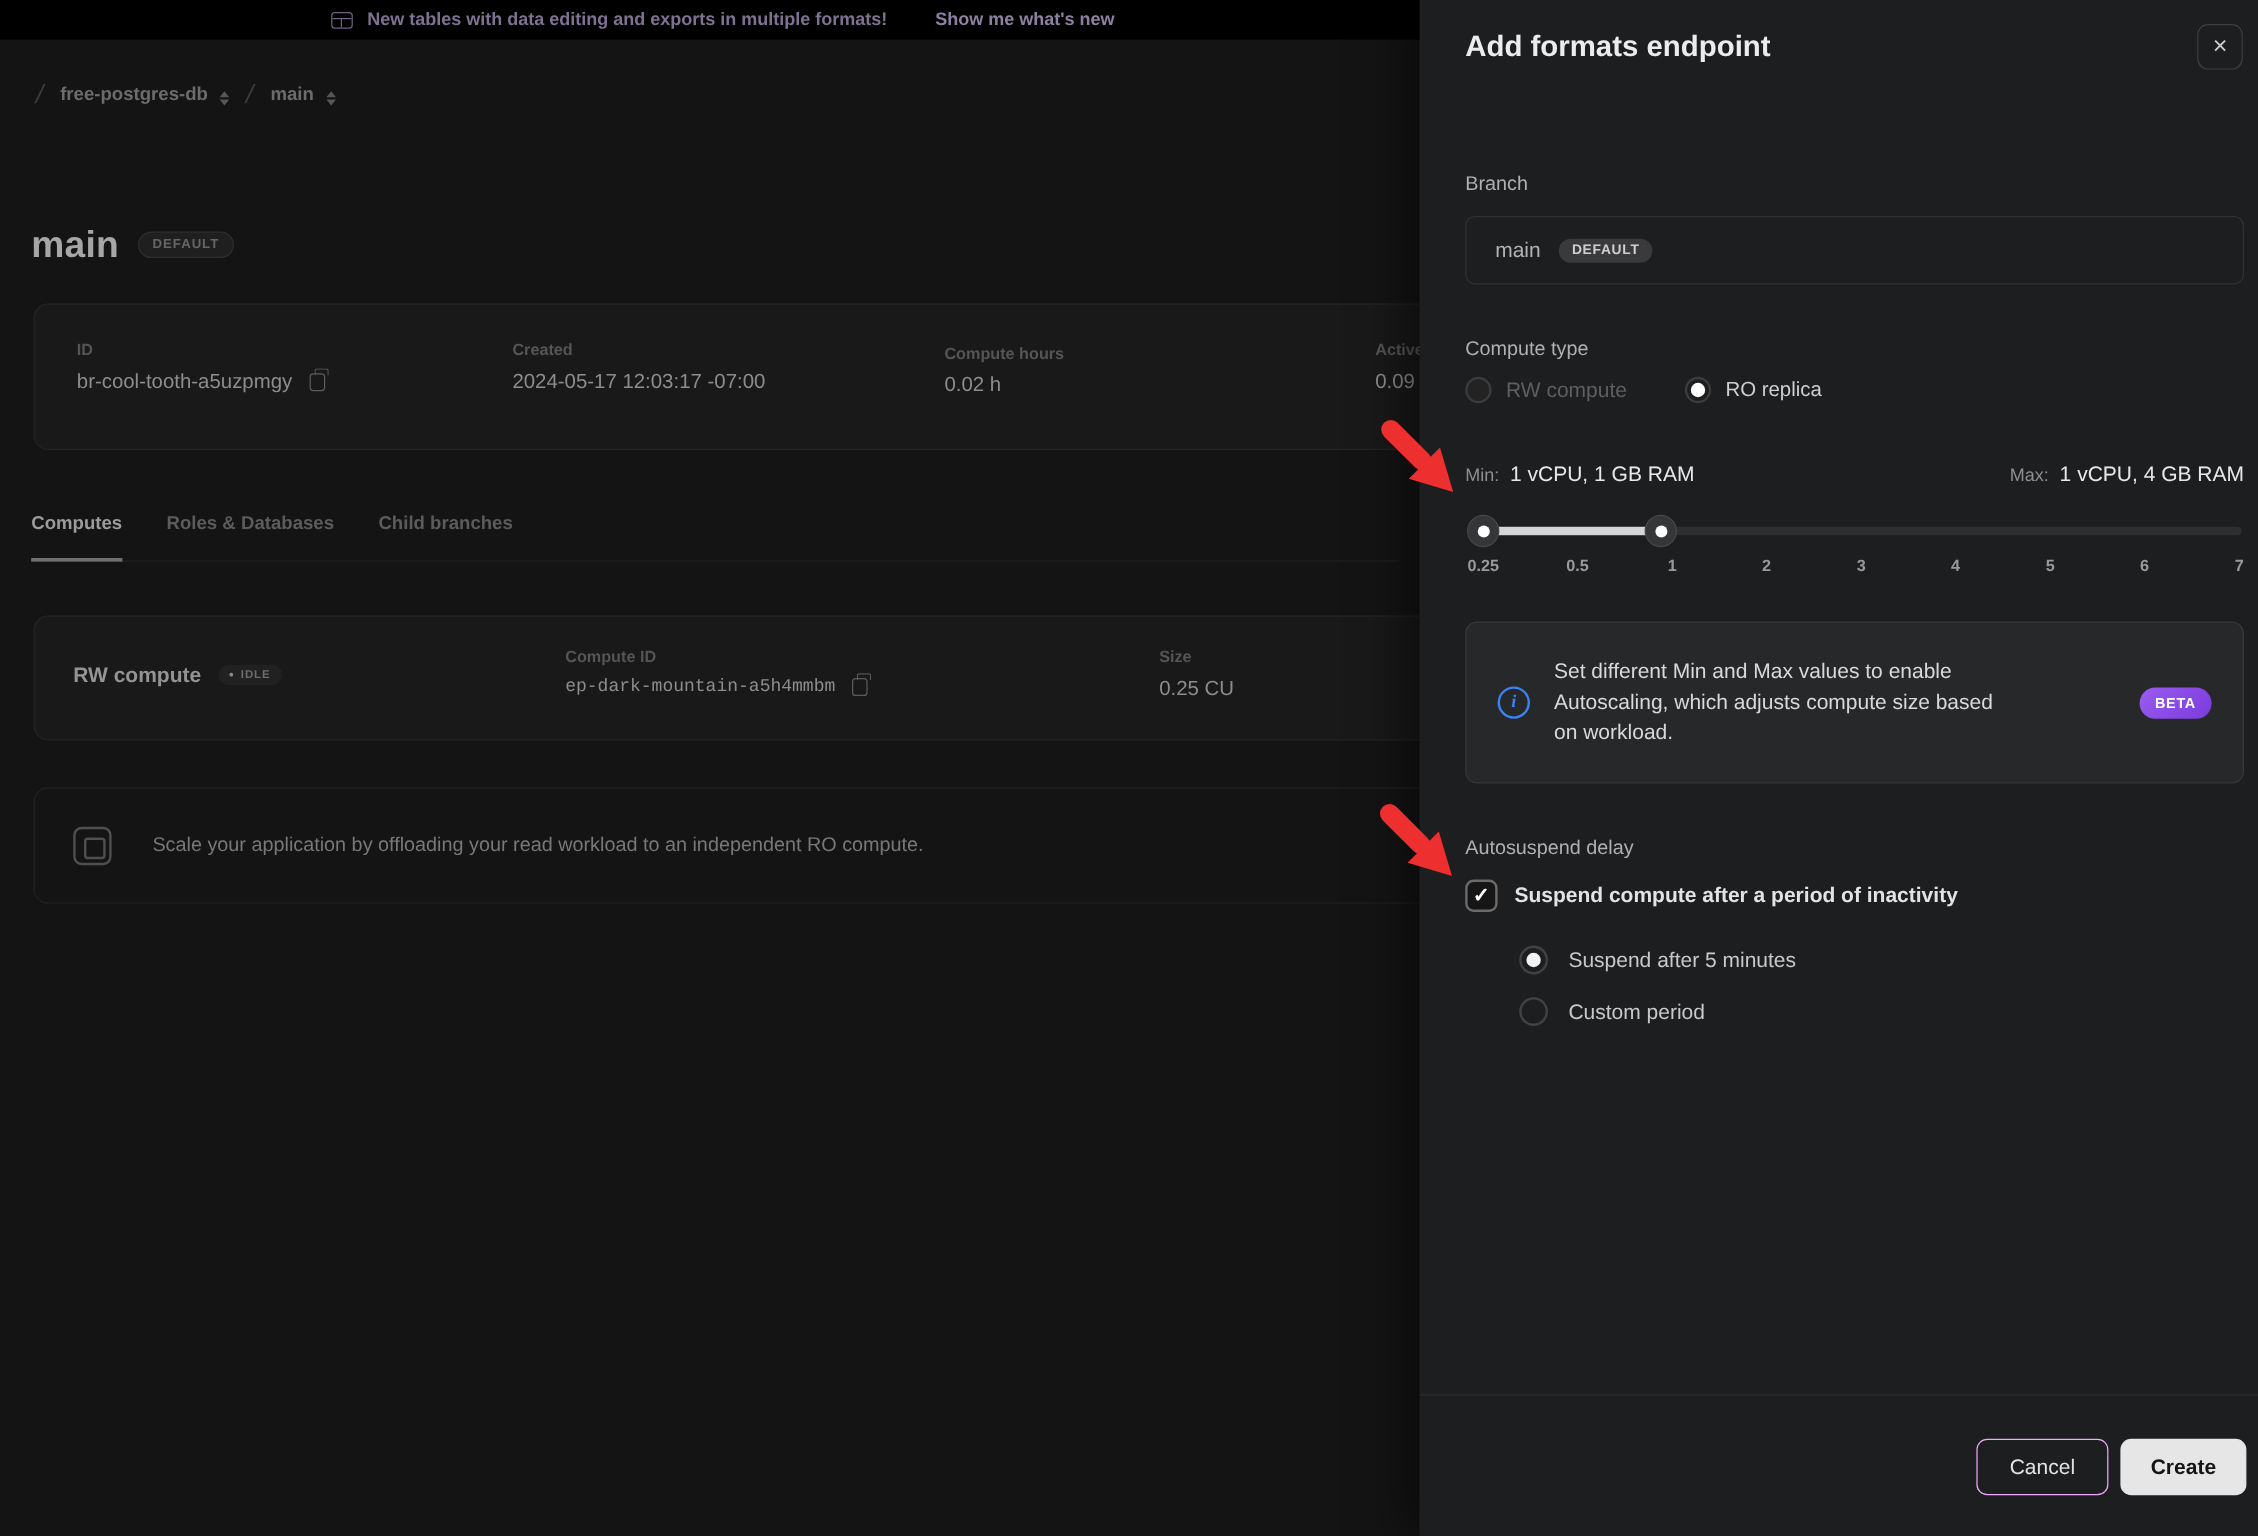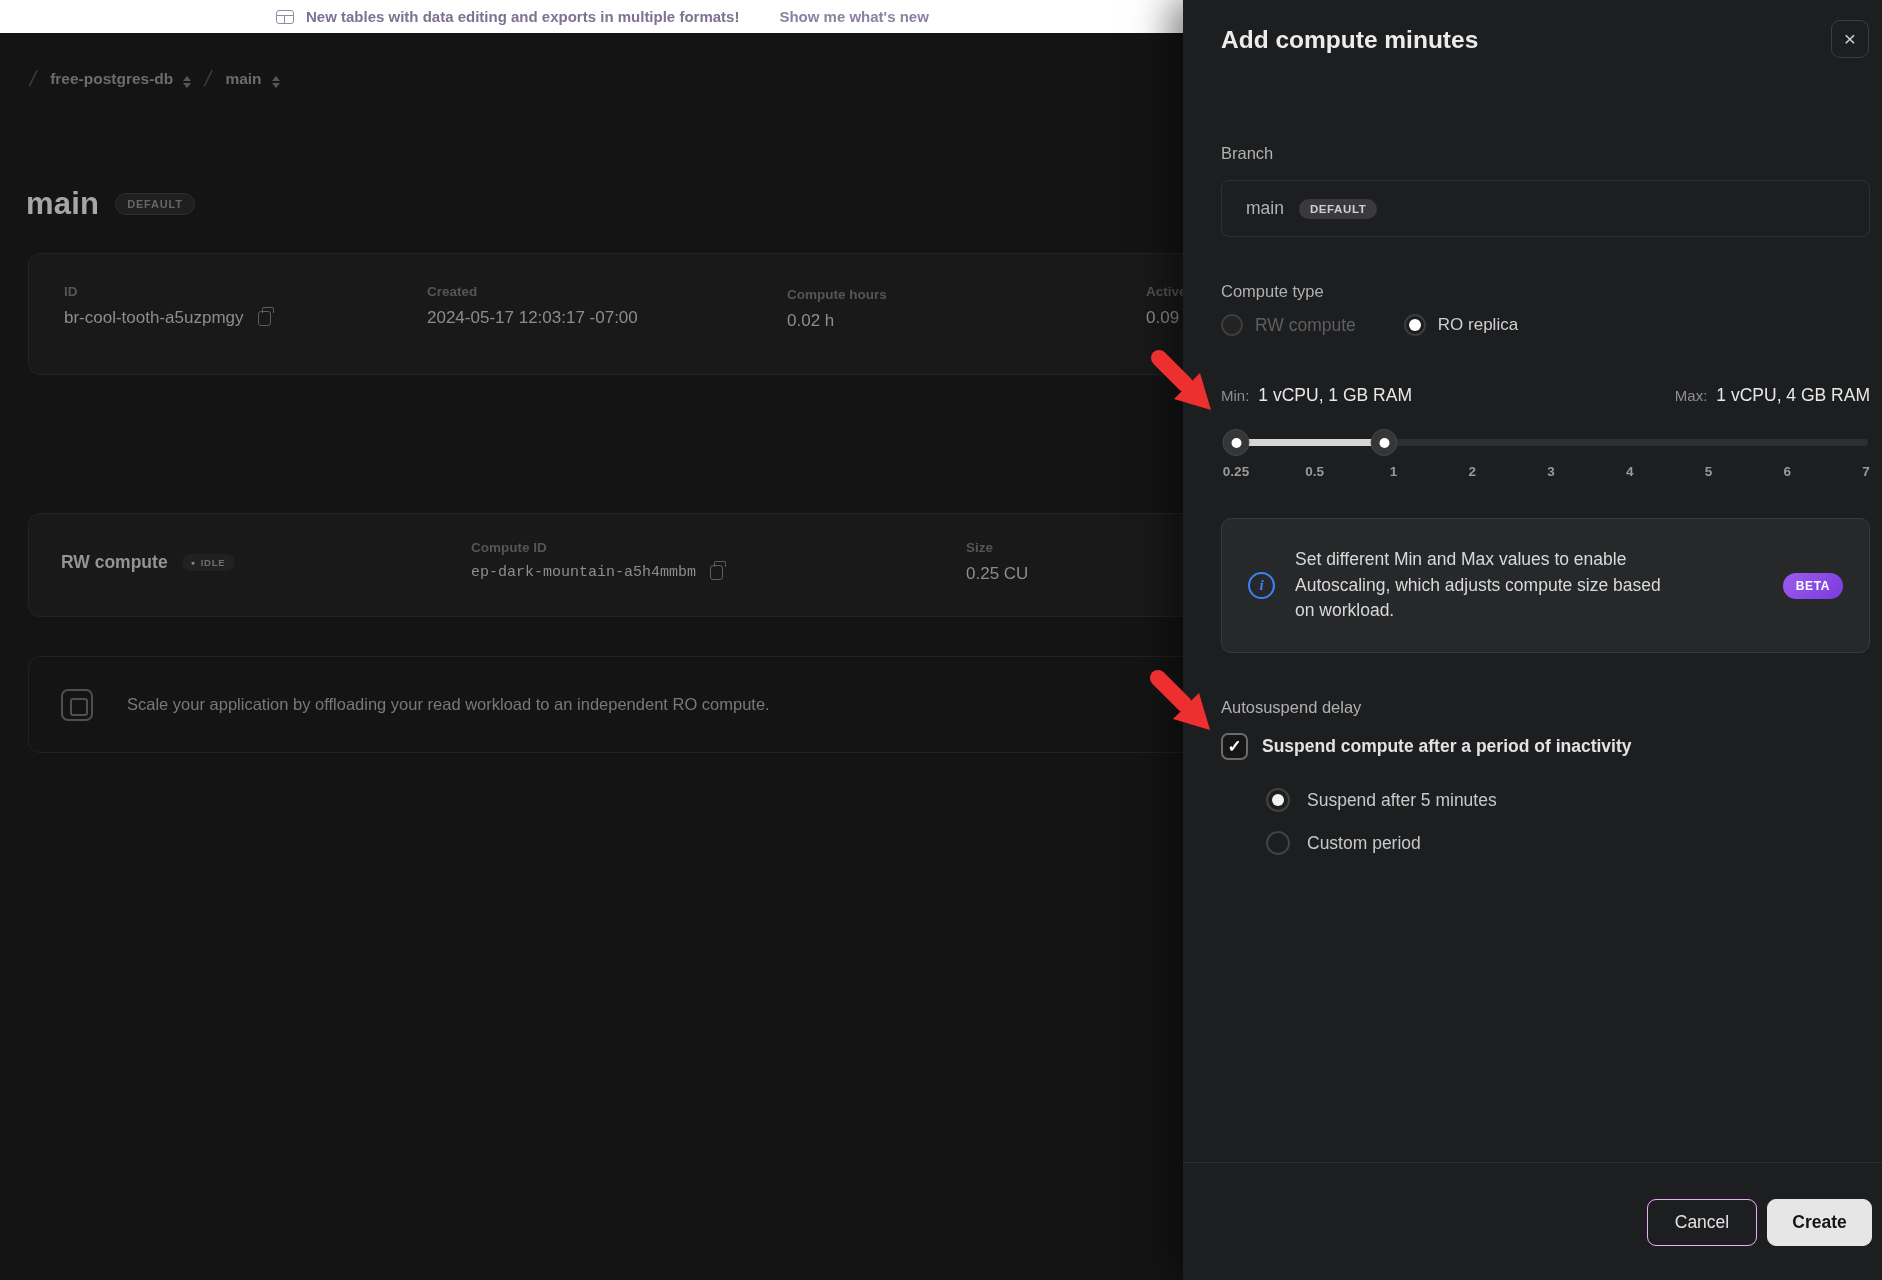--- a/index.html
+++ b/index.html
@@ -2,21 +2,21 @@
 <html><head>
 <meta charset="utf-8">
 <style>
   * { margin:0; padding:0; box-sizing:border-box; }
   html,body { background:#000; }
   .screen {
     position:relative; width:1882px; height:1280px; overflow:hidden;
     background:#141414; font-family:"Liberation Sans", sans-serif;
   }
   
-  .banner { position:absolute; left:0; top:0; width:1882px; height:33px; background:#ffffff; z-index:1; }
+  .banner { position:absolute; left:0; top:0; width:1882px; height:33px; background:#000000; z-index:1; }
   .banner-inner { position:absolute; left:276px; top:0; height:33px; display:flex; align-items:center; gap:12px; }
   .banner-icon { width:18px; height:14px; border:1.5px solid #84759a; border-radius:3px; position:relative; opacity:.85; }
   .banner-icon::before { content:""; position:absolute; left:0; right:0; top:4px; border-top:1.5px solid #84759a; }
   .banner-icon::after { content:""; position:absolute; top:4px; bottom:0; left:7px; border-left:1.5px solid #84759a; }
   .banner-msg { color:#7e7191; font-size:15px; font-weight:600; }
   .banner-cta { color:#8d80a1; font-size:15px; font-weight:700; margin-left:28px; cursor:pointer; }
   
   .breadcrumb { position:absolute; left:30px; top:66px; display:flex; align-items:center; gap:14px; z-index:1; }
   .crumb-slash { color:#3c3c3c; font-size:22px; font-weight:300; transform:skewX(-12deg); }
   .crumb { display:flex; align-items:flex-end; gap:10px; color:#6c6c6c; font-size:15.5px; font-weight:600; cursor:pointer; }
@@ -166,20 +166,25 @@
     <div class="col" style="left:758px; top:33px;">
       <div class="lbl">Compute hours</div>
       <div class="val">0.02 h</div>
     </div>
     <div class="col" style="left:1117px; top:30px;">
       <div class="lbl">Active time</div>
       <div class="val">0.09</div>
     </div>
   </div>
 
+  <div class="tabs">
+    <span class="tab active">Computes</span>
+    <span class="tab">Roles &amp; Databases</span>
+    <span class="tab">Child branches</span>
+  </div>
 
   <div class="card compute-card">
     <div class="cc-name">
       <b>RW compute</b>
       <span class="idle-pill">
         <span class="dot">●</span>
         <span>IDLE</span>
       </span>
     </div>
     <div class="col" style="left:442px; top:26px;">
@@ -194,21 +199,21 @@
       <div class="val">0.25 CU</div>
     </div>
   </div>
 
   <div class="hint-box">
     <span class="chip-ic"></span>
     <span class="hint-text">Scale your application by offloading your read workload to an independent RO compute.</span>
   </div>
 
   <div class="panel">
-    <div class="dlg-title">Add compute minutes</div>
+    <div class="dlg-title">Add formats endpoint</div>
     <button class="dlg-close">×</button>
 
     <div class="sec-lbl" style="top:144px;">Branch</div>
     <div class="branch-box">
       <span class="bval">main</span>
       <span class="badge-lit">DEFAULT</span>
     </div>
 
     <div class="sec-lbl" style="top:282px;">Compute type</div>
     <div class="radio-row">

